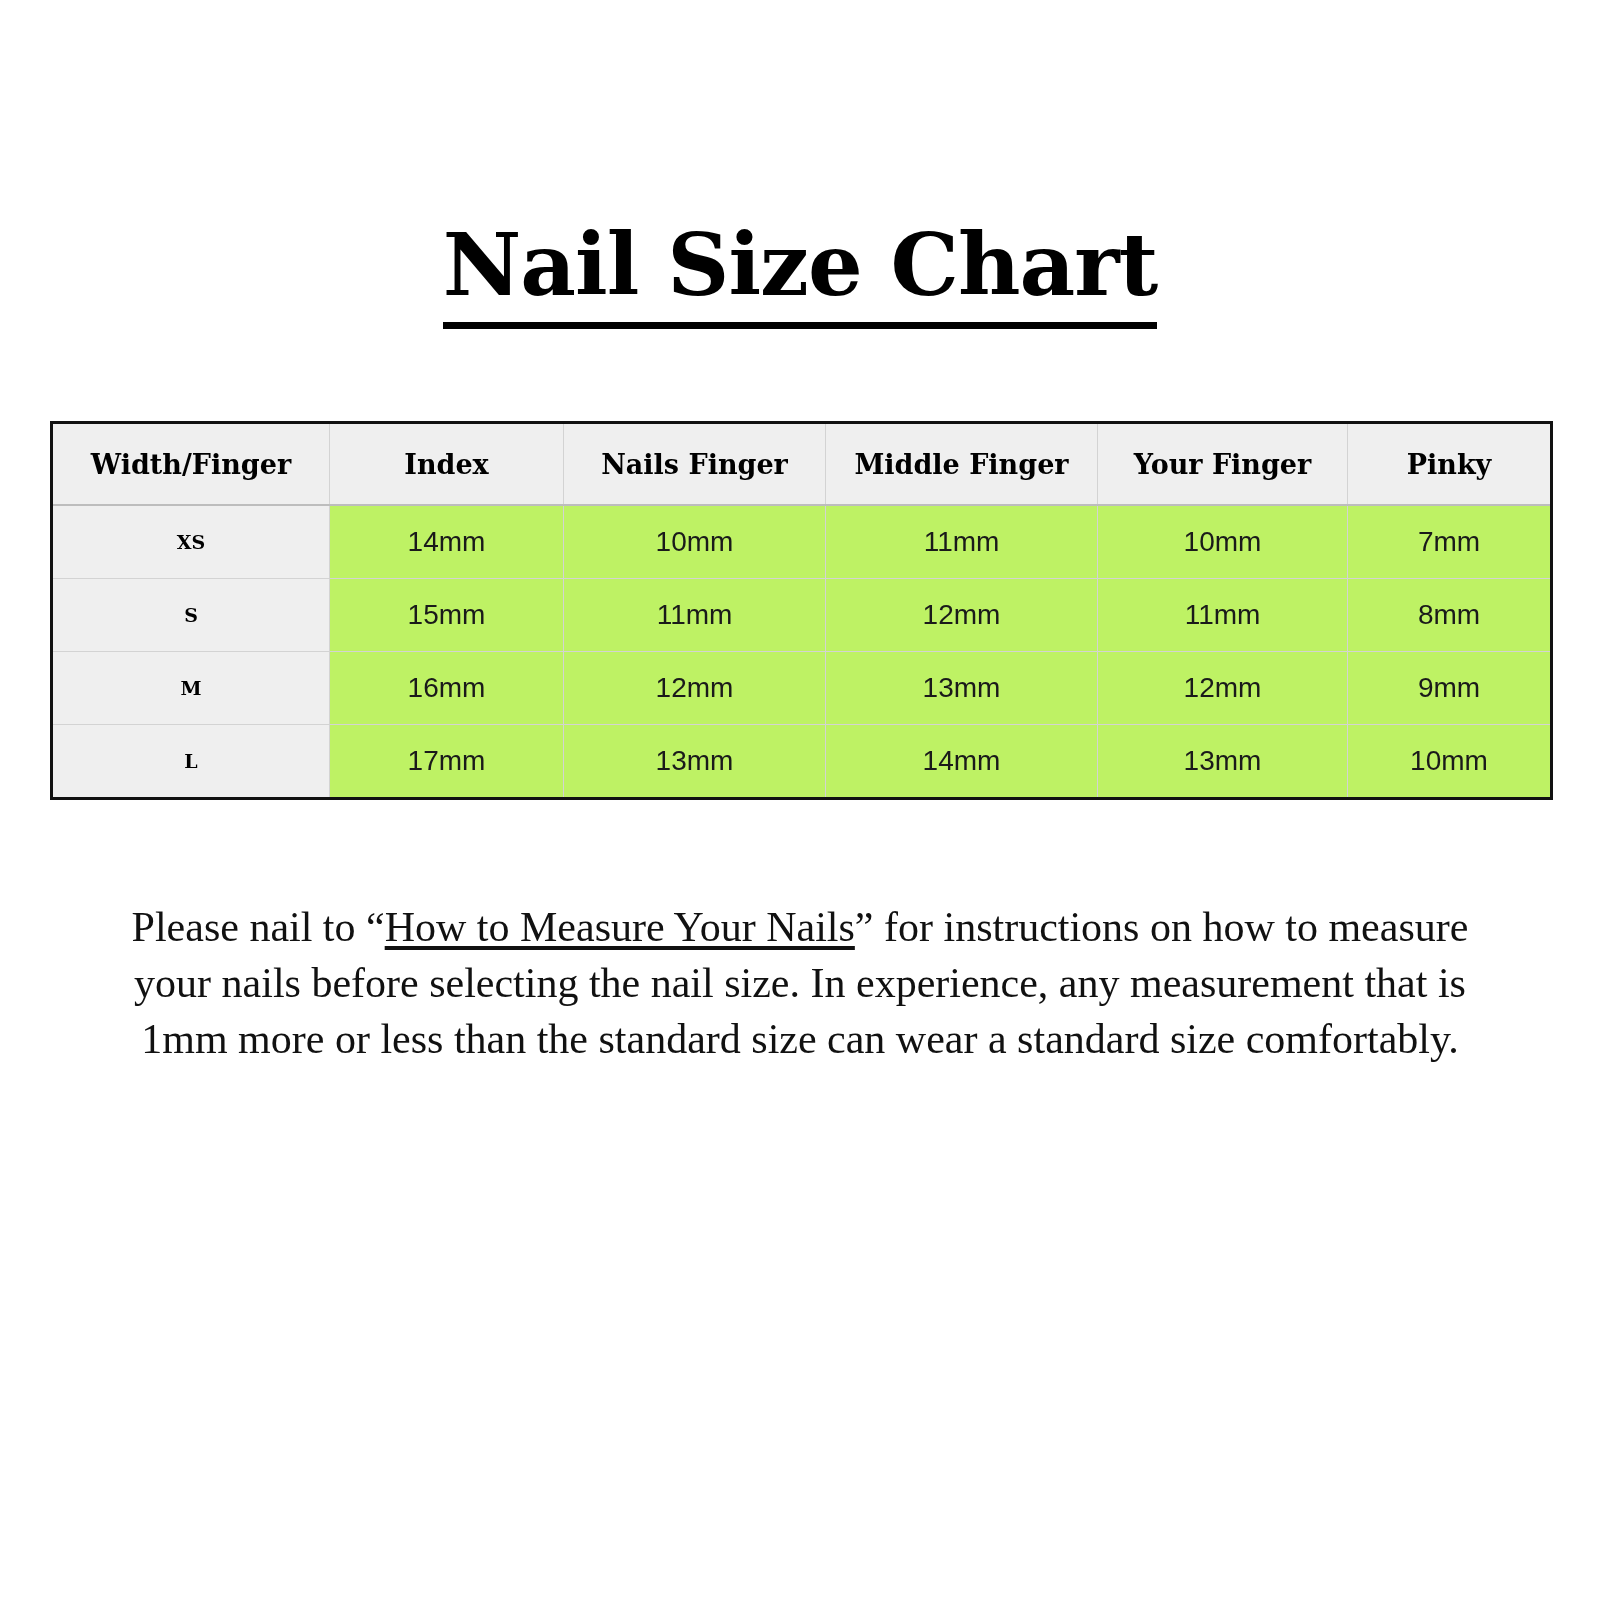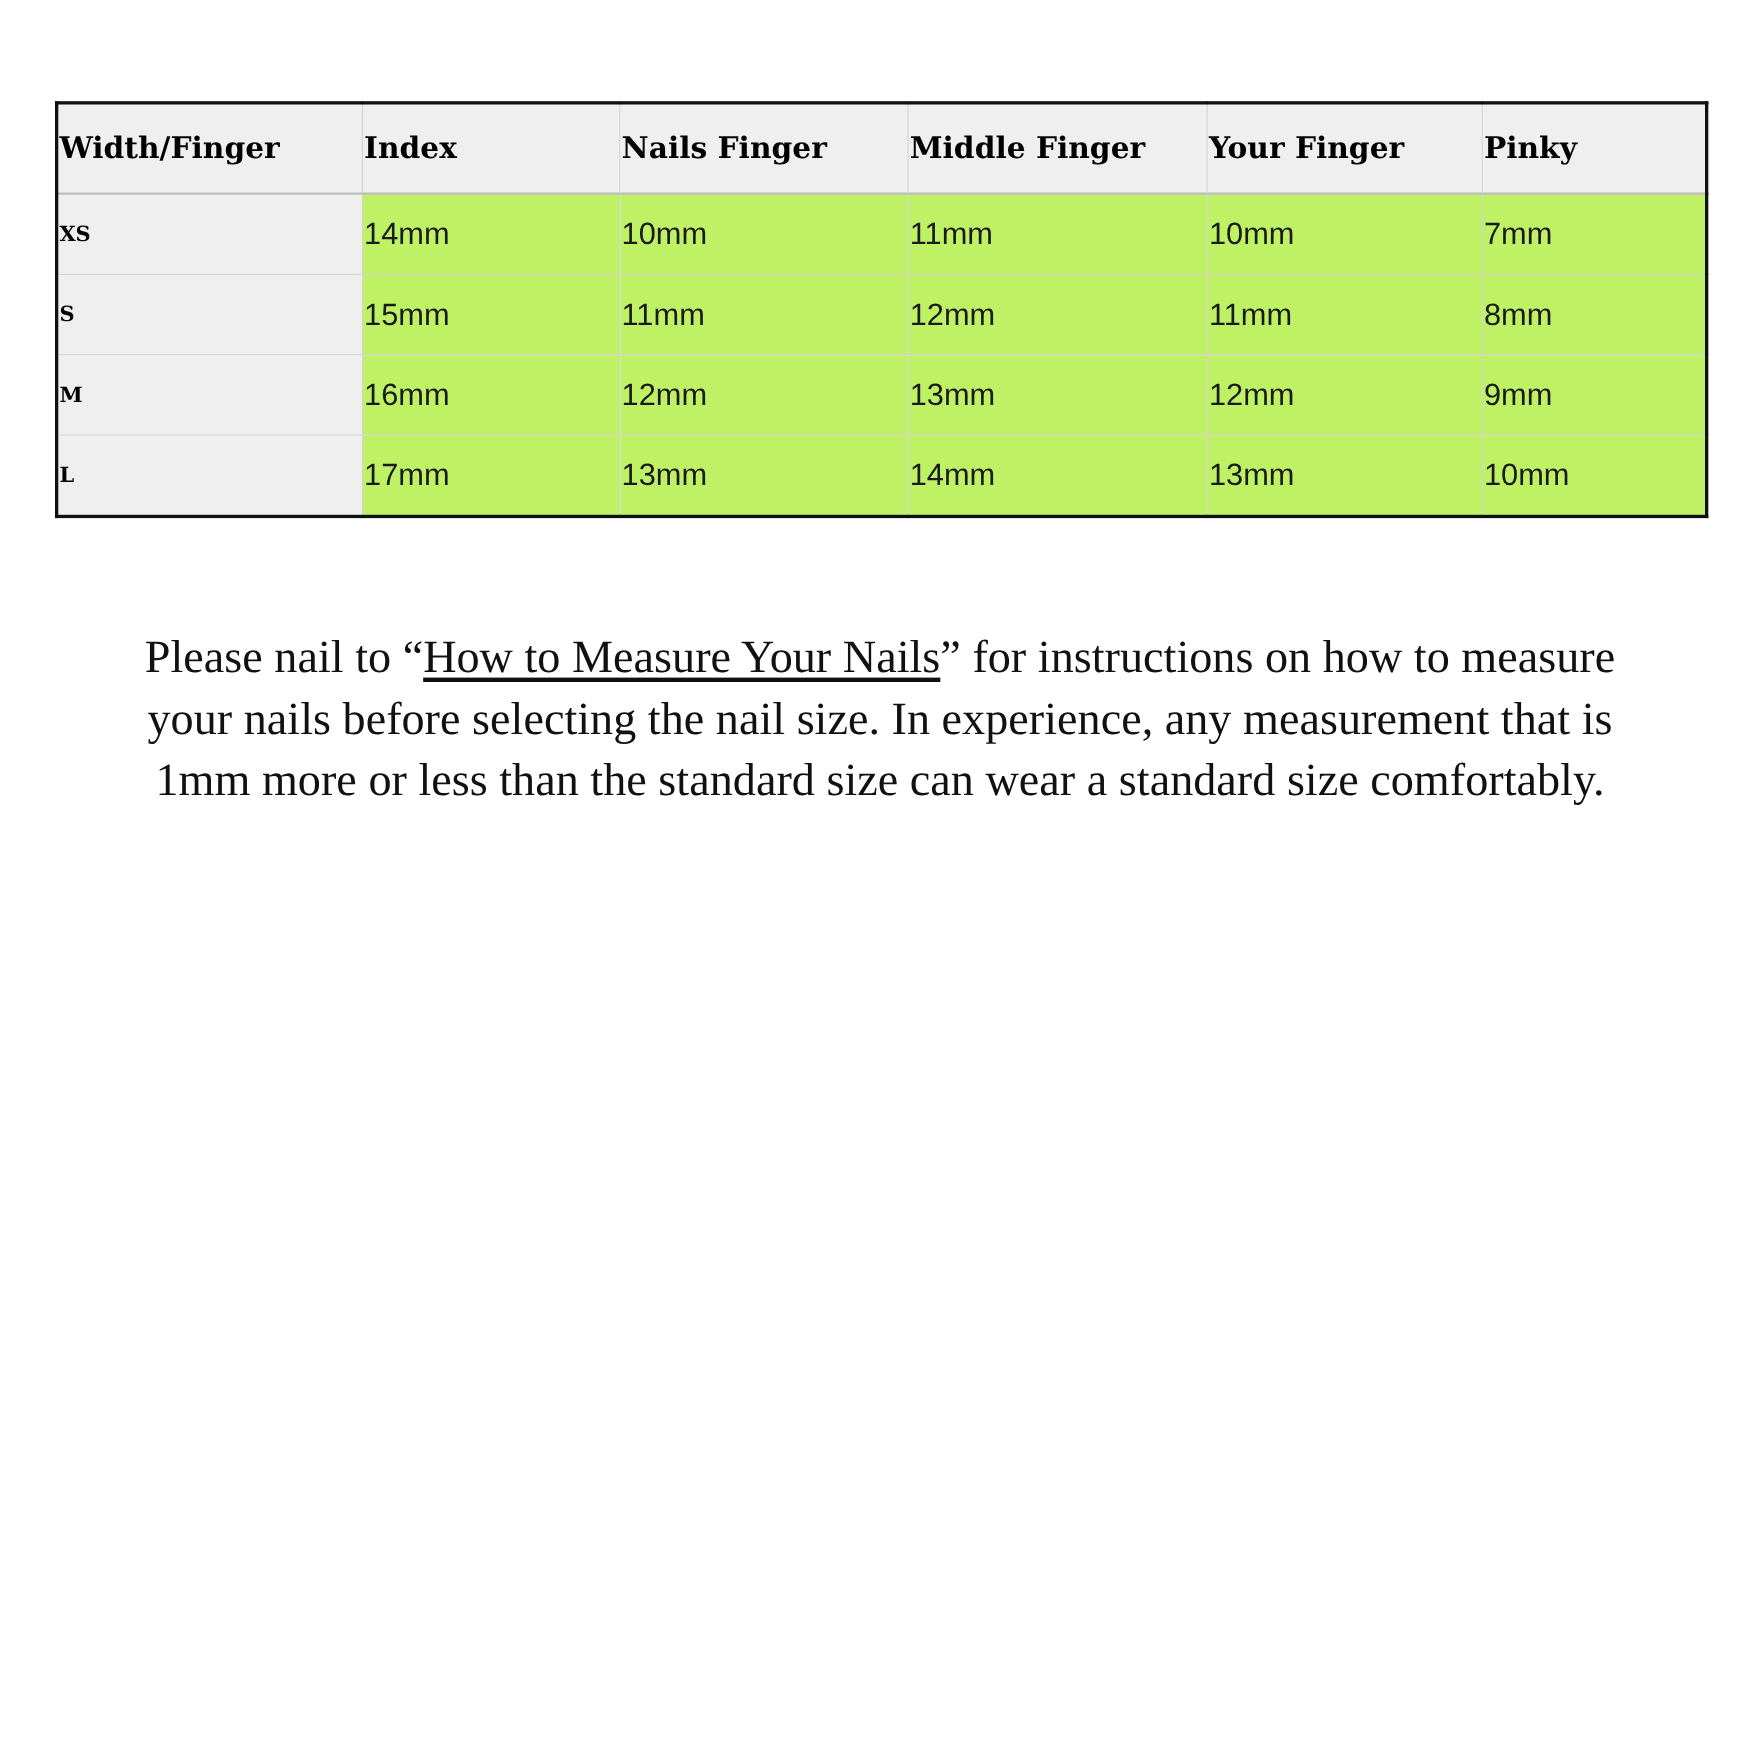--- a/index.html
+++ b/index.html
@@ -45,21 +45,21 @@
   }
   table.size-table {
     width: 100%;
     border-collapse: collapse;
     border: 3px solid #111;
     table-layout: fixed;
   }
   table.size-table th,
   table.size-table td {
     border: 1px solid #d3d3d3;
-    text-align: left;
+    text-align: center;
     vertical-align: middle;
   }
   table.size-table thead th {
     background: #efefef;
     font-family: "DejaVu Serif", serif;
     font-weight: 700;
     font-size: 27px;
     height: 78px;
     letter-spacing: 0px;
     border-bottom: 2px solid #bdbdbd;
@@ -104,20 +104,23 @@
   }
   .note-para.second {
     margin-top: 78px;
   }
 </style>
 </head>
 <body>
 
 <div class="page">
 
+  <div class="title-wrap">
+    <div class="title">Nail Size Chart</div>
+  </div>
 
   <div class="table-wrap">
     <table class="size-table">
       <colgroup>
         <col class="c0">
           <col class="c1">
           <col class="c2">
           <col class="c3">
           <col class="c4">
           <col class="c5">

